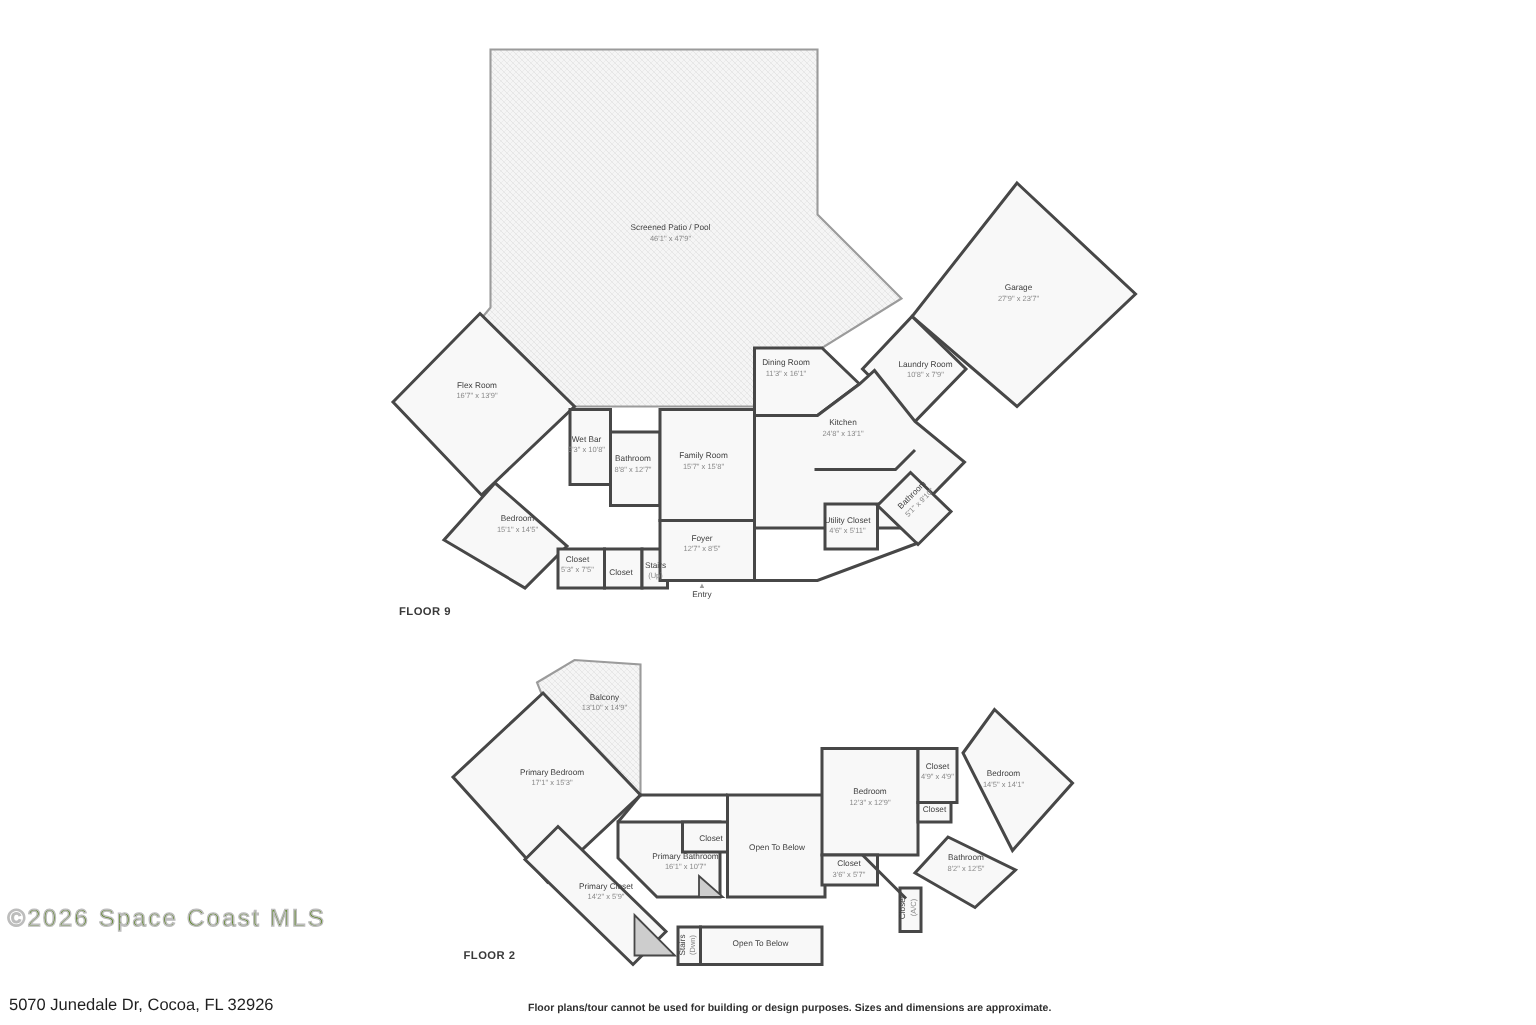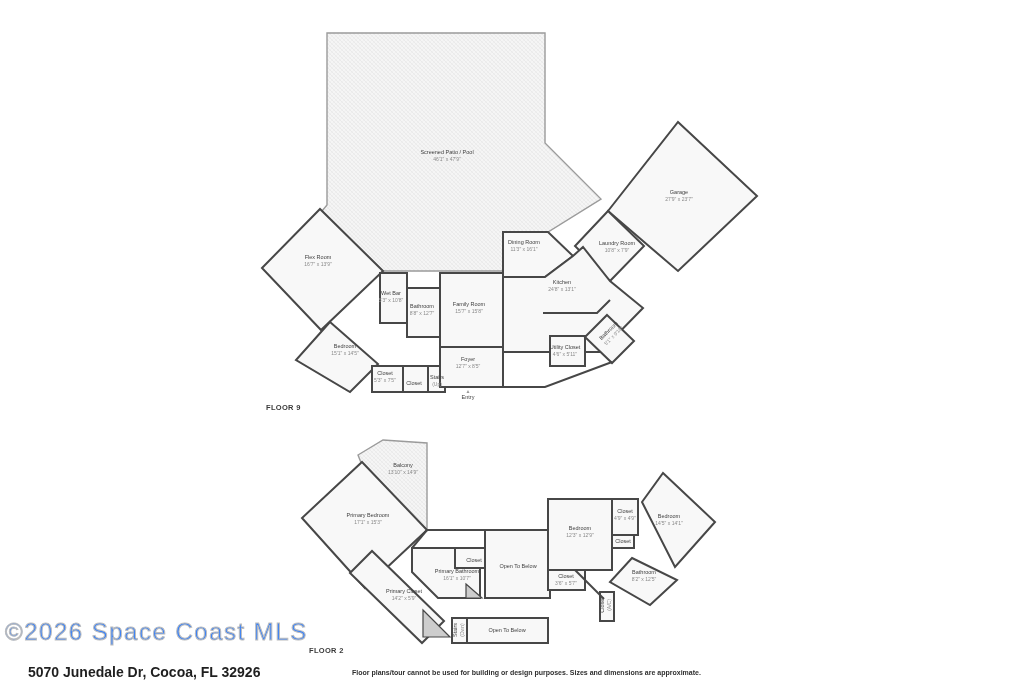--- a/index.html
+++ b/index.html
@@ -6,23 +6,23 @@
   #page{position:relative;width:1024px;height:683px;background:#ffffff;overflow:hidden;
         font-family:"Liberation Sans", sans-serif;}
   svg{position:absolute;left:0;top:0;}
   .labels{position:absolute;left:0;top:0;width:1024px;height:683px;pointer-events:none;}
   .room-label{position:absolute;transform:translate(-50%,-50%);text-align:center;
               line-height:1.25;white-space:nowrap;}
   .room-name{font-size:5.5px;color:#3f3f3f;}
   .room-dims{font-size:5px;color:#8a8a8a;}
   .entry-marker{font-size:5px;color:#9a9a9a;line-height:1;}
   .floor-label{position:absolute;font-size:7.5px;font-weight:bold;color:#3a3a3a;letter-spacing:.3px;}
-  .watermark{position:absolute;left:5px;top:618px;font-size:24px;letter-spacing:1.5px;
-             color:#3b82f6;-webkit-text-stroke:1px #bdbdbd;font-weight:500;}
-  .address{position:absolute;left:28px;top:664px;font-size:14px;font-weight:bold;color:#1f1f1f;}
+  .watermark{position:absolute;left:5px;top:604px;font-size:16px;letter-spacing:1.5px;
+             color:#4d7c0f;-webkit-text-stroke:1px #bdbdbd;font-weight:500;}
+  .address{position:absolute;left:6px;top:664px;font-size:11px;font-weight:normal;color:#1f1f1f;}
   .disclaimer{position:absolute;left:352px;top:669px;font-size:7px;font-weight:bold;color:#2f2f2f;}
 </style>
 </head>
 <body>
 
 <div id="page">
 
   <svg width="1024" height="683" viewBox="0 0 1024 683">
     <defs>
       <pattern id="mesh" width="4" height="4" patternUnits="userSpaceOnUse">
@@ -248,18 +248,18 @@
 
   </div>
       <div class="room-label" style="left: 606px; top: 605px; transform: translate(-50%, -50%) rotate(-90deg);">
 
     <div class="room-name">Closet</div>
     <div class="room-dims">(A/C)</div>
   </div>
     </div>
 
   <div class="floor-label" style="left:266px;top:403px">FLOOR 9</div>
-  <div class="floor-label" style="left:309px;top:646px">FLOOR 2</div>
+  <div class="floor-label" style="left:309px;top:632px">FLOOR 2</div>
 
   <div class="watermark">©2026 Space Coast MLS</div>
   <div class="address">5070 Junedale Dr, Cocoa, FL 32926</div>
   <div class="disclaimer">Floor plans/tour cannot be used for building or design purposes. Sizes and dimensions are approximate.</div>
 </div>
 
 </body></html>

